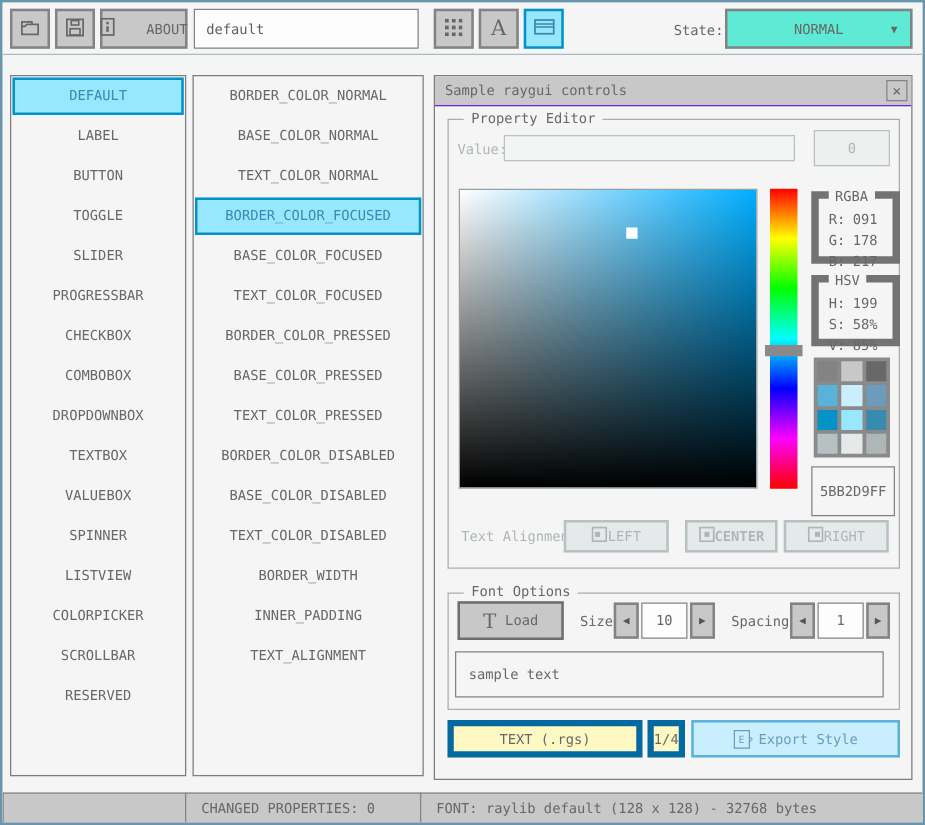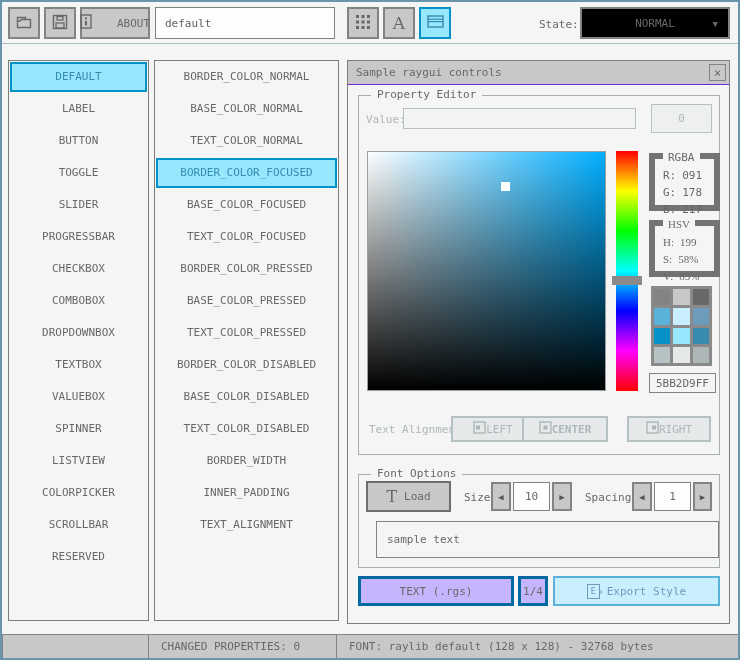--- a/index.html
+++ b/index.html
@@ -21,21 +21,21 @@
   }
   .tbtn.pressed { background:#97e8ff; border-color:#0492c7; color:#368baf; }
   .name-input {
     position:absolute; left:153px; top:5px; width:180px; height:32px;
     background:#fdfdfd; border:1px solid #838383; color:#5f5f5f;
     font-family:"DejaVu Sans Mono", monospace; font-size:11px; padding:0 9px; outline:none;
   }
   .state-label { position:absolute; left:537px; top:16px; }
   .dropdown {
     position:absolute; left:578px; top:5px; width:150px; height:32px;
-    background:#000000; border:2px solid #838383; display:flex; align-items:center; justify-content:center; cursor:pointer;
+    background:#5eead4; border:2px solid #838383; display:flex; align-items:center; justify-content:center; cursor:pointer;
   }
   .dropdown .arr { position:absolute; right:10px; top:10px; font-size:9px; color:#686868; }
   .font-a { font-family:"DejaVu Serif", serif; font-size:17px; color:#686868; }
 
   
   .panel { position:absolute; background:#f5f5f5; border:1px solid #7d7d7d; }
   .list-left   { left:6px;  top:58px; width:141px; height:561px; }
   .list-middle { left:152px; top:58px; width:185px; height:561px; padding-top:0; }
   .litem {
     height:32px; line-height:32px; text-align:center; cursor:pointer;
@@ -84,21 +84,21 @@
   .mini-group .glabel { position:absolute; left:8px; top:-8px; background:#f5f5f5; padding:0 5px; }
   .mini-row { height:17px; line-height:17px; white-space:nowrap; }
   .mini-row .v { margin-left:6px; }
 
   .swatch-grid {
     position:absolute; left:303px; top:225px; width:61px; height:80px; background:#8a8a8a;
     display:grid; grid-template-columns:repeat(3,1fr); gap:3px; padding:3px;
   }
   .swatch { width:100%; height:100%; cursor:pointer; }
   .hex-box {
-    position:absolute; left:301px; top:312px; width:67px; height:20px; border:1px solid #838383;
+    position:absolute; left:301px; top:312px; width:67px; height:40px; border:1px solid #838383;
     display:flex; align-items:center; justify-content:center; color:#686868; background:#f5f5f5;
   }
 
   .align-row-label { position:absolute; left:21px; top:362px; }
   .align-btn {
     position:absolute; top:355px; height:26px; background:#e6e9e9; border:2px solid #b5c1c2; color:#aeb7b7;
     display:flex; align-items:center; justify-content:center; gap:0; cursor:pointer;
   }
 
   .load-btn {
@@ -108,26 +108,26 @@
   .load-t { font-family:"DejaVu Serif", serif; font-size:16px; line-height:1; color:#686868; }
   .spin-btn {
     position:absolute; top:421px; width:20px; height:29px; background:#c8c8c8; border:2px solid #838383;
     display:flex; align-items:center; justify-content:center; font-size:9px; color:#555; cursor:pointer;
   }
   .spin-val {
     position:absolute; top:421px; width:37px; height:29px; background:#fdfdfd; border:1px solid #838383;
     display:flex; align-items:center; justify-content:center; color:#686868;
   }
   .sample-textbox {
-    position:absolute; left:28px; top:460px; width:343px; height:37px; background:#f5f5f5; border:1px solid #838383;
+    position:absolute; left:16px; top:460px; width:343px; height:37px; background:#f5f5f5; border:1px solid #838383;
     line-height:35px; padding-left:10px; color:#686868; cursor:text;
   }
 
   .footer-btn {
-    position:absolute; top:515px; height:30px; background:#c4b5fd; border:3px solid #0369a1;
+    position:absolute; top:515px; height:30px; background:#fef9c3; border:5px solid #0369a1;
     display:flex; align-items:center; justify-content:center; gap:7px; cursor:pointer; color:#686868;
   }
   .export-btn { background:#c9effe; border:2px solid #5bb2d9; color:#6c9bbc; }
   .export-ico {
     width:13px; height:15px; border:1px solid #6c9bbc; position:relative;
     display:flex; align-items:center; justify-content:center; font-size:8px; color:#6c9bbc;
   }
   .export-ico:after { content:"›"; position:absolute; right:-5px; top:1px; font-size:10px; color:#6c9bbc; }
 
   
@@ -266,21 +266,21 @@
     <div class="hue-bar"></div>
     <div class="hue-handle"></div>
 
     <div class="mini-group" style="top:92px; height:58px;">
       <span class="glabel">RGBA</span>
       <div class="mini-row"><span>R:</span><span class="v">091</span></div>
       <div class="mini-row"><span>G:</span><span class="v">178</span></div>
       <div class="mini-row"><span>B:</span><span class="v">217</span></div>
     </div>
 
-    <div class="mini-group" style="top:159px; height:57px;font-family:Liberation Serif, serif;">
+    <div class="mini-group" style="top:159px; height:57px;">
       <span class="glabel">HSV</span>
       <div class="mini-row"><span>H:</span><span class="v">199</span></div>
       <div class="mini-row"><span>S:</span><span class="v">58%</span></div>
       <div class="mini-row"><span>V:</span><span class="v">85%</span></div>
     </div>
 
     <div class="swatch-grid">
       <div class="swatch" style="background: rgb(131, 131, 131);"></div>
       <div class="swatch" style="background: rgb(200, 200, 200);"></div>
       <div class="swatch" style="background: rgb(104, 104, 104);"></div>
@@ -299,21 +299,21 @@
     </div>
 
     <span class="align-row-label dis-label">Text Alignment:</span>
     <div class="align-btn" style="left:103px; width:84px;">
       <span><svg width="13" height="13" viewBox="0 0 13 13">
             <rect x="1" y="1" width="11" height="11" fill="none" stroke="#aeb7b7" stroke-width="1.4"></rect>
             <rect x="3" y="4.5" width="4" height="4" fill="#aeb7b7"></rect>
           </svg></span>
       <span>LEFT</span>
     </div>
-    <div class="align-btn" style="left:174px; width:86px;font-weight:bold;">
+    <div class="align-btn" style="left:200px; width:74px;font-weight:bold;">
       <span><svg width="13" height="13" viewBox="0 0 13 13">
             <rect x="1" y="1" width="11" height="11" fill="none" stroke="#aeb7b7" stroke-width="1.4"></rect>
             <rect x="4.5" y="4.5" width="4" height="4" fill="#aeb7b7"></rect>
           </svg></span>
       <span>CENTER</span>
     </div>
     <div class="align-btn" style="left:279px; width:84px;">
       <span><svg width="13" height="13" viewBox="0 0 13 13">
             <rect x="1" y="1" width="11" height="11" fill="none" stroke="#aeb7b7" stroke-width="1.4"></rect>
             <rect x="6" y="4.5" width="4" height="4" fill="#aeb7b7"></rect>

